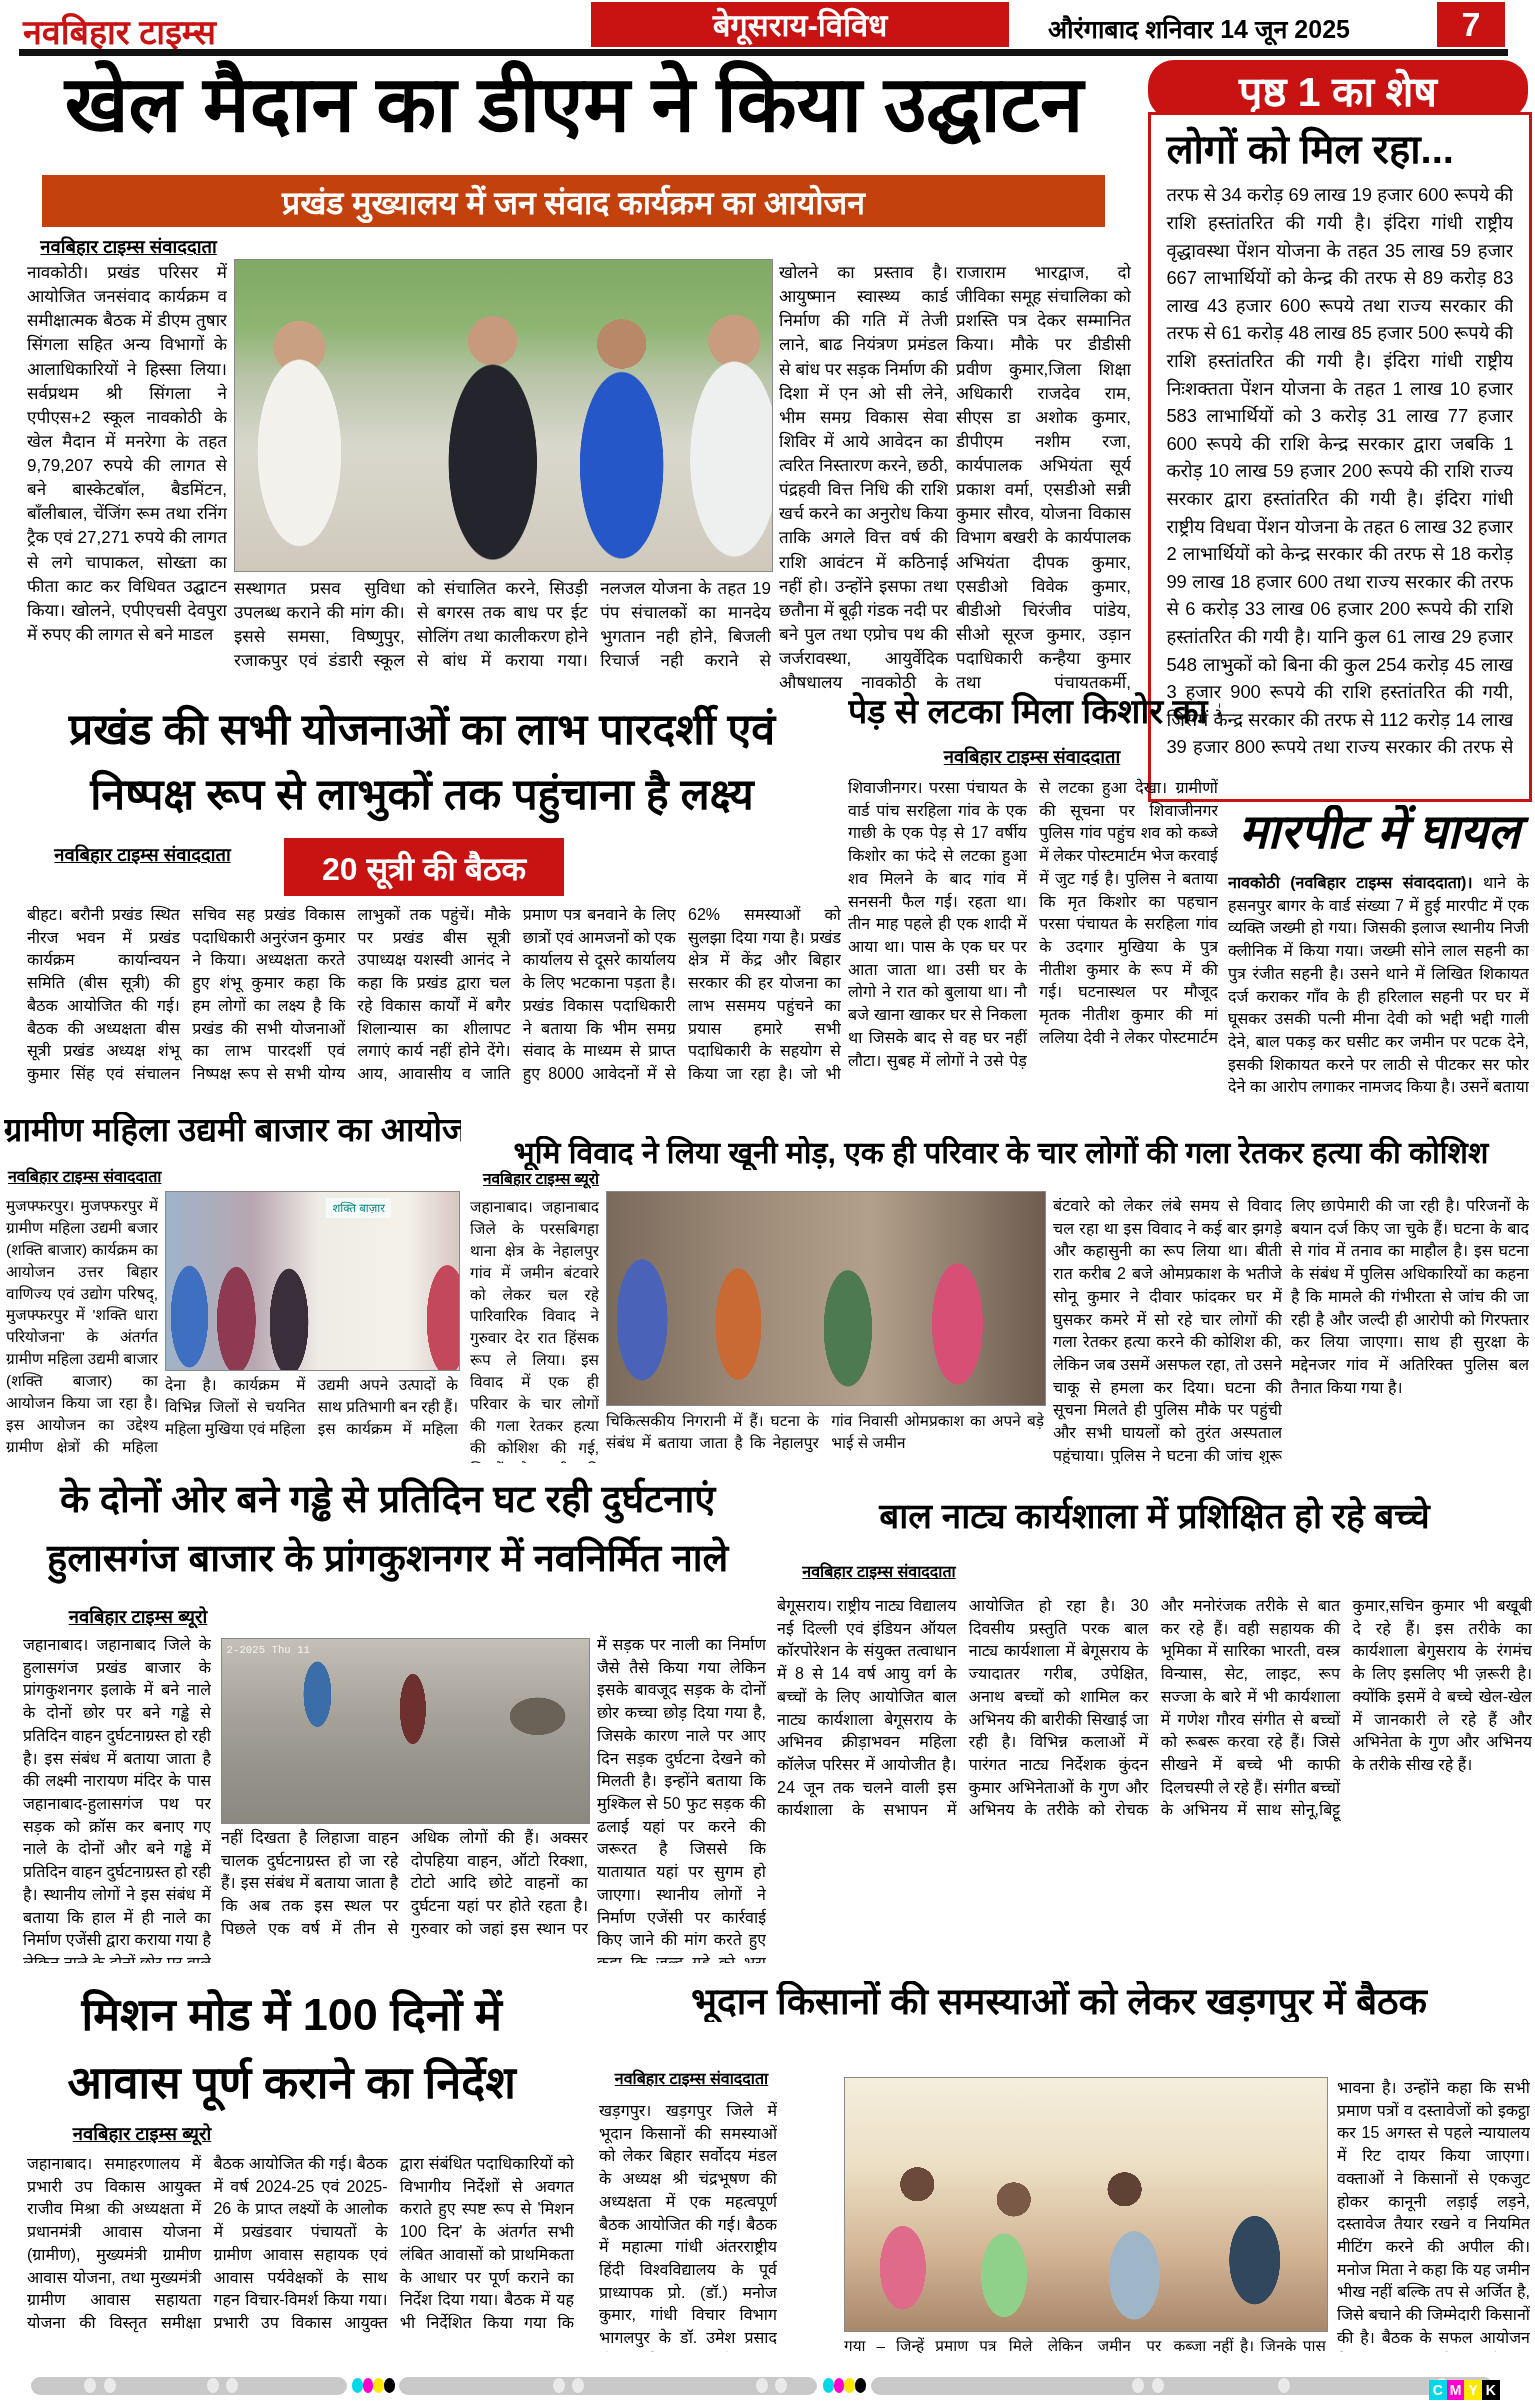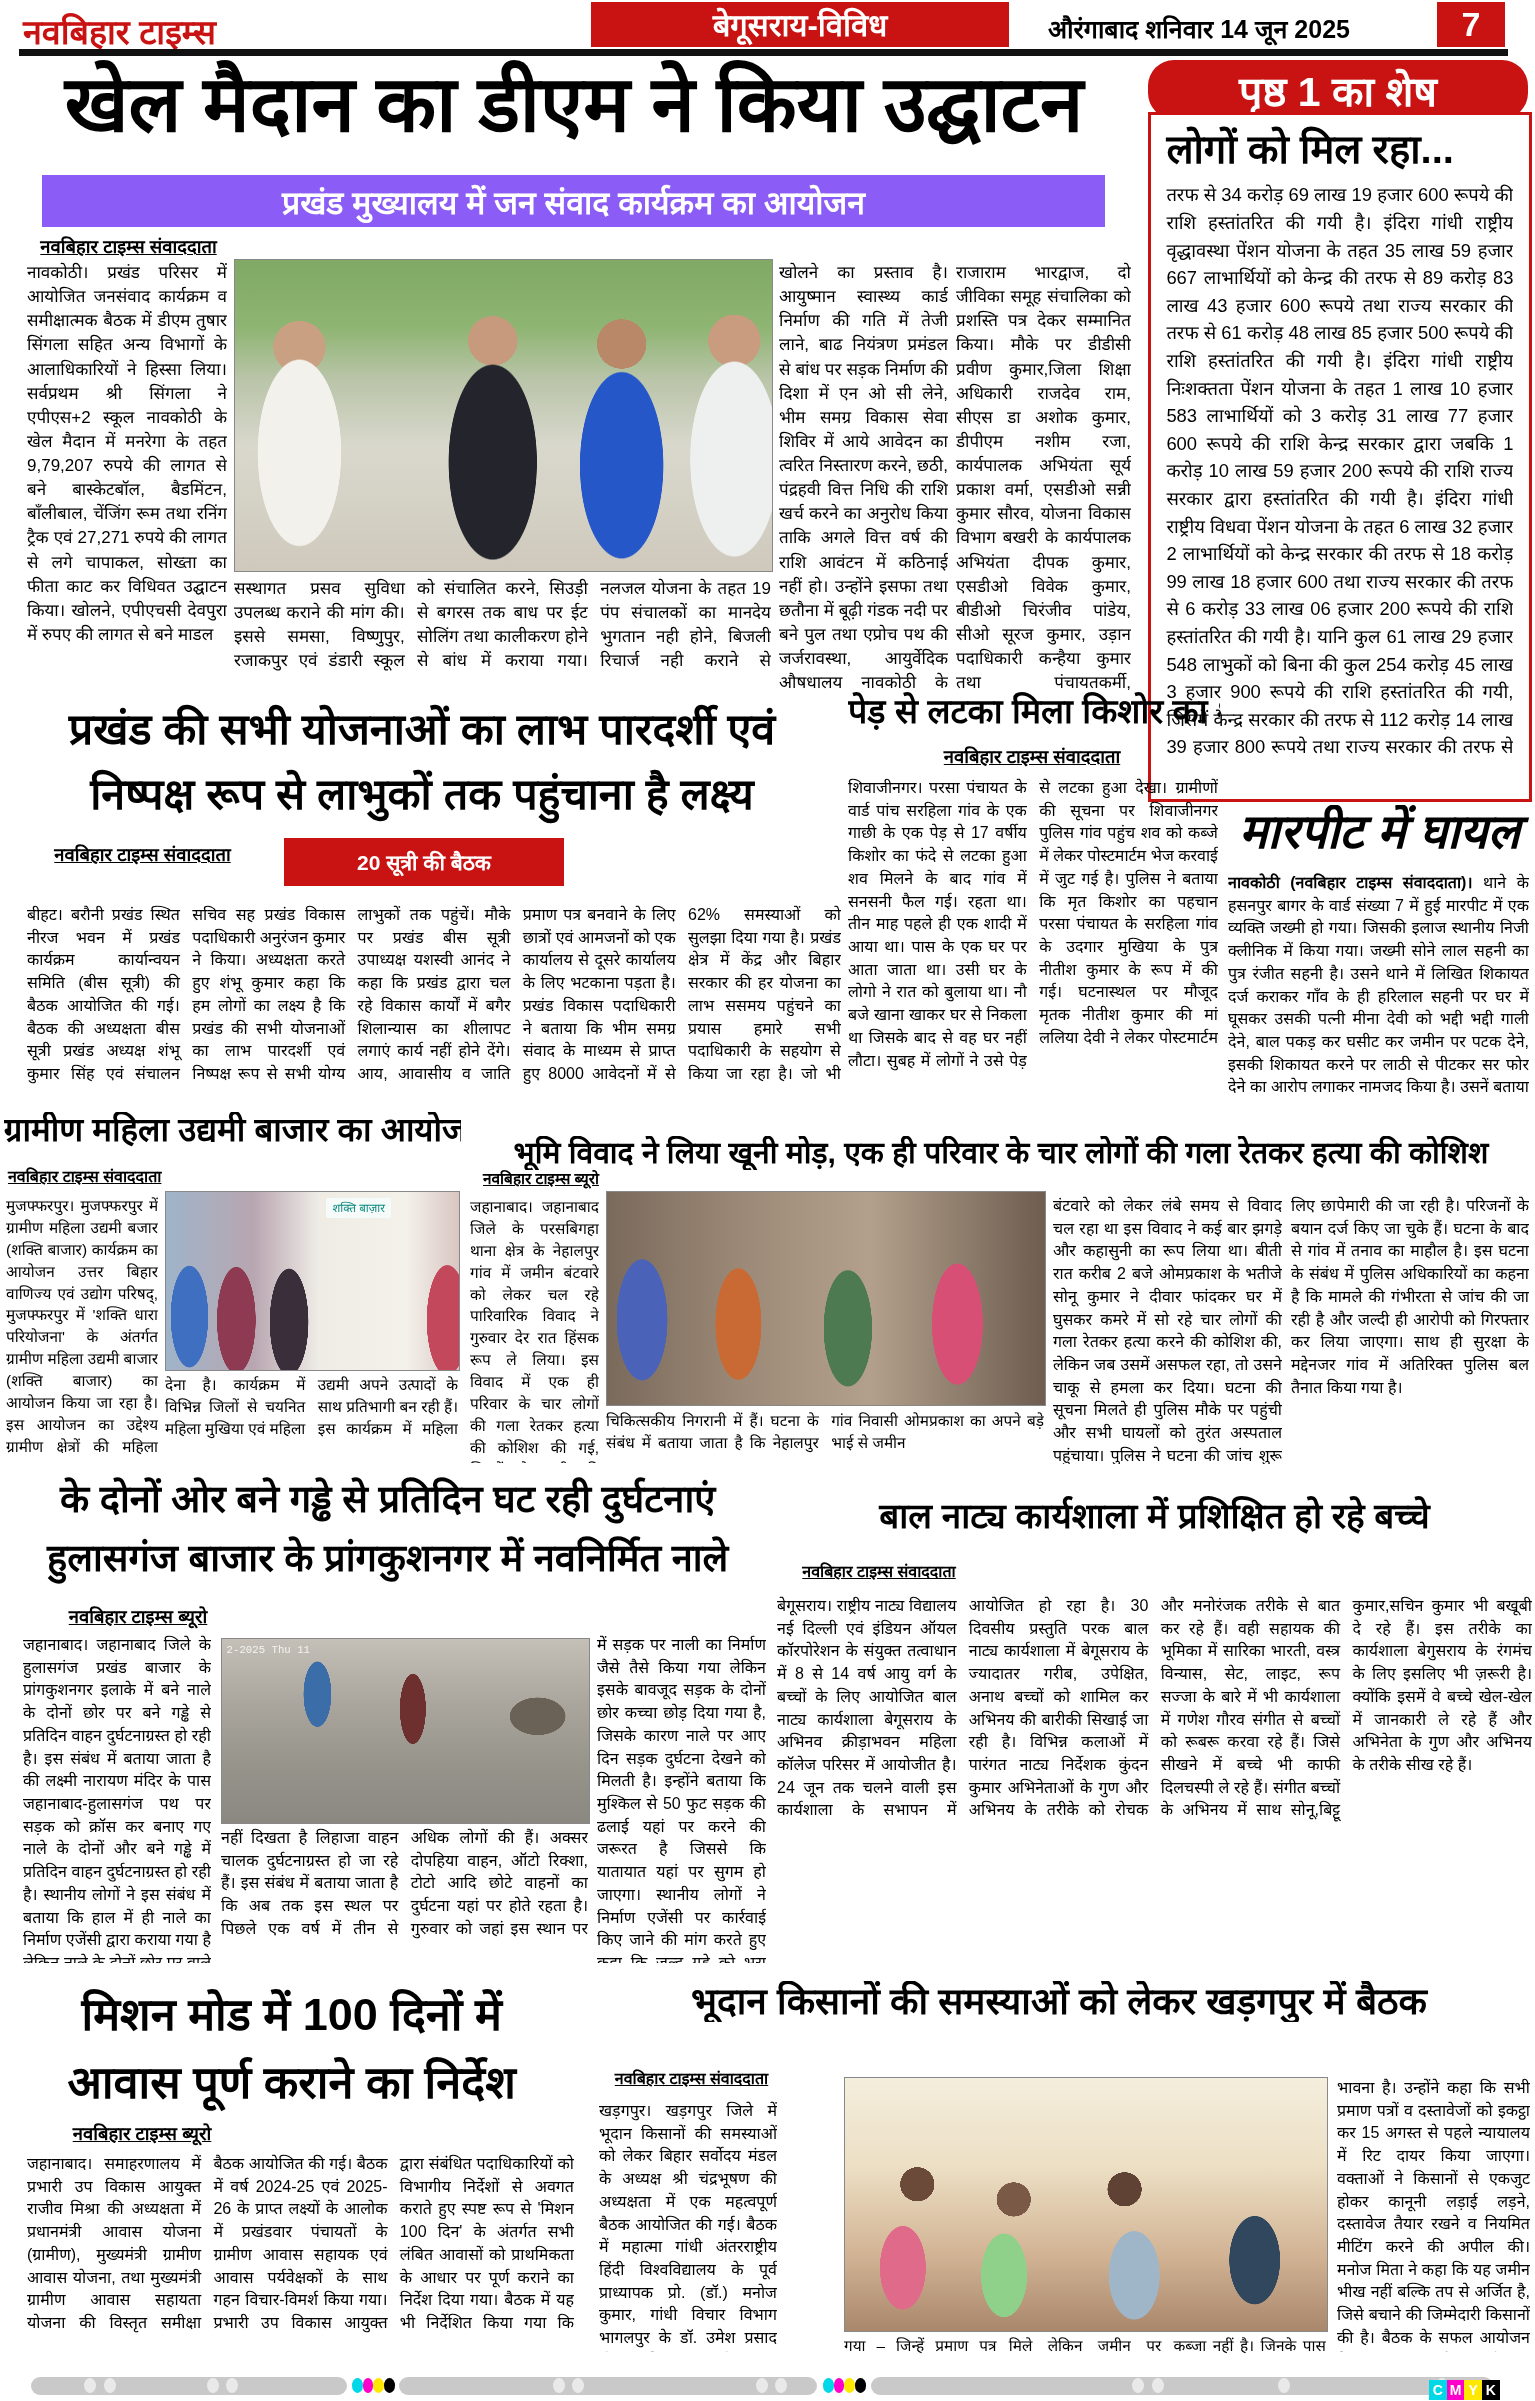--- a/index.html
+++ b/index.html
@@ -37,21 +37,21 @@
   <div class="abs redbox" style="left:591px;top:1.5px;width:418px;height:45px;font-size:31px;">
       <span>बेगूसराय-विविध</span>
     </div>
   <div class="abs" style="left:1048px;top:10.7px;width:376px;font-size:25px;font-weight:800;"><span>औरंगाबाद शनिवार 14 जून 2025</span></div>
   <div class="abs redbox" style="left:1437px;top:1.5px;width:68px;height:45px;font-size:34px;">
       <span>7</span>
     </div>
   <div class="abs rule" style="left:19px;top:49px;width:1489px;height:7px;"></div>
 
   <div class="abs hl center" style="left:11.5px;top:61px;width:1125px;font-size:78px;"><span>खेल मैदान का डीएम ने किया उद्घाटन</span></div>
-  <div class="abs" style="left:42px;top:175px;width:1063px;height:52px;background:#8b5cf6;color:#fff;font-weight:800;font-size:32px;display:flex;align-items:center;justify-content:center;">
+  <div class="abs" style="left:42px;top:175px;width:1063px;height:52px;background:#c2410c;color:#fff;font-weight:800;font-size:32px;display:flex;align-items:center;justify-content:center;">
       <span>प्रखंड मुख्यालय में जन संवाद कार्यक्रम का आयोजन</span>
     </div>
   <div class="abs byline" style="left:27px;top:233px;width:203px;"><span>नवबिहार टाइम्स संवाददाता</span></div>
 
   <div class="abs photo" style="left:234px;top:259px;width:537px;height:311px;background:
       radial-gradient(ellipse 69px 154px at 12% 62%, #f3f1ec 0 60%, transparent 61%),
       radial-gradient(ellipse 73px 161px at 48% 65%, #23242c 0 60%, transparent 61%),
       radial-gradient(ellipse 69px 154px at 72% 66%, #2657c8 0 60%, transparent 61%),
       radial-gradient(ellipse 73px 161px at 93% 64%, #eef0ef 0 60%, transparent 61%),
       radial-gradient(circle 26px at 12% 28%, #caa083 0 100%, transparent 101%),
@@ -71,21 +71,21 @@
   <div class="abs sbox" style="left:1148px;top:112px;width:347px;height:659px;padding:12.3px 15.4px;">
     <div class="hl" style="font-size:40px;margin-bottom:9.2px;"><span>लोगों को मिल रहा...</span></div>
     <div class="body" style="font-size:18.4px;line-height:1.5;height:583px;"><span>तरफ से 34 करोड़ 69 लाख 19 हजार 600 रूपये की राशि हस्तांतरित की गयी है। इंदिरा गांधी राष्ट्रीय वृद्धावस्था पेंशन योजना के तहत 35 लाख 59 हजार 667 लाभार्थियों को केन्द्र की तरफ से 89 करोड़ 83 लाख 43 हजार 600 रूपये तथा राज्य सरकार की तरफ से 61 करोड़ 48 लाख 85 हजार 500 रूपये की राशि हस्तांतरित की गयी है। इंदिरा गांधी राष्ट्रीय निःशक्तता पेंशन योजना के तहत 1 लाख 10 हजार 583 लाभार्थियों को 3 करोड़ 31 लाख 77 हजार 600 रूपये की राशि केन्द्र सरकार द्वारा जबकि 1 करोड़ 10 लाख 59 हजार 200 रूपये की राशि राज्य सरकार द्वारा हस्तांतरित की गयी है। इंदिरा गांधी राष्ट्रीय विधवा पेंशन योजना के तहत 6 लाख 32 हजार 2 लाभार्थियों को केन्द्र सरकार की तरफ से 18 करोड़ 99 लाख 18 हजार 600 तथा राज्य सरकार की तरफ से 6 करोड़ 33 लाख 06 हजार 200 रूपये की राशि हस्तांतरित की गयी है। यानि कुल 61 लाख 29 हजार 548 लाभुकों को बिना की कुल 254 करोड़ 45 लाख 3 हजार 900 रूपये की राशि हस्तांतरित की गयी, जिसमें केन्द्र सरकार की तरफ से 112 करोड़ 14 लाख 39 हजार 800 रूपये तथा राज्य सरकार की तरफ से 142 करोड़ 30 लाख 66 हजार 100 रूपये की राशि शामिल है। मुख्यमंत्री कन्या उत्थान योजना के तहत 85 हजार 556 लाभुकों को राज्य सरकार की तरफ से 16 करोड़ 70 लाख 33 हजार रूपये की राशि हस्तांतरित की गयी है। उन्होंने कहा कि केन्द्र सरकार का भी सभी क्षेत्रों में पूरा सहयोग मिल रहा है। इन योजनाओं में भी केन्द्र सरकार द्वारा राशि प्रदान की गयी है। समाज कल्याण विभाग द्वारा जो सामाजिक सुरक्षा पेंशन योजनायें चलायी जा रही हैं उसका लाभ लोगों को मिल रहा है। समाज कल्याण विभाग सभी सामाजिक सुरक्षा पेंशन योजनाओं के संबंध में लोगों को अवगत कराये और इसका लाभ लोगों को मिलता रहे। इस अवसर पर उप मुख्यमंत्री सम्राट चौधरी, समाज कल्याण मंत्री दन सहनी, मुख्यमंत्री के प्रधान सचिव दीपक कुमार, मुख्य सचिव अमृत लाल मीणा, मुख्यमंत्री के प्रधान सचिव डॉ एस सिद्धार्थ, समाज कल्याण विभाग की सचिव बंदना प्रेयषी, मुख्यमंत्री के सचिव कुमार रवि, सामाजिक सुरक्षा निदेशालय की निदेशक रंजिता, आईसीडीएस के निदेशक अमित कुमार पाण्डेय, दिव्यांगजन सशक्तिकरण निदेशालय के निदेशक योगेश कुमार सागर सहित अन्य वरीय अधिकारी उपस्थित थे।</span></div>
   </div>
 
   <div class="abs hl center" style="left:0px;top:697px;width:844px;font-size:43px;line-height:1.5;">
     <div>प्रखंड की सभी योजनाओं का लाभ पारदर्शी एवं</div>
     <div>निष्पक्ष रूप से लाभुकों तक पहुंचाना है लक्ष्य</div>
   </div>
   <div class="abs byline" style="left:31px;top:841px;width:223px;"><span>नवबिहार टाइम्स संवाददाता</span></div>
-  <div class="abs redbox" style="left:284px;top:838px;width:280px;height:48px;font-size:21px;">
+  <div class="abs redbox" style="left:284px;top:838px;width:280px;height:58px;font-size:32px;">
       <span>20 सूत्री की बैठक</span>
     </div>
   <div class="abs body cols5" style="left:27px;top:904px;width:814px;height:190px;font-size:16px;"><span>बीहट। बरौनी प्रखंड स्थित नीरज भवन में प्रखंड कार्यक्रम कार्यान्वयन समिति (बीस सूत्री) की बैठक आयोजित की गई। बैठक की अध्यक्षता बीस सूत्री प्रखंड अध्यक्ष शंभू कुमार सिंह एवं संचालन सचिव सह प्रखंड विकास पदाधिकारी अनुरंजन कुमार ने किया। अध्यक्षता करते हुए शंभू कुमार कहा कि हम लोगों का लक्ष्य है कि प्रखंड की सभी योजनाओं का लाभ पारदर्शी एवं निष्पक्ष रूप से सभी योग्य लाभुकों तक पहुंचें। मौके पर प्रखंड बीस सूत्री उपाध्यक्ष यशस्वी आनंद ने कहा कि प्रखंड द्वारा चल रहे विकास कार्यों में बगैर शिलान्यास का शीलापट लगाएं कार्य नहीं होने देंगे। आय, आवासीय व जाति प्रमाण पत्र बनवाने के लिए छात्रों एवं आमजनों को एक कार्यालय से दूसरे कार्यालय के लिए भटकाना पड़ता है। प्रखंड विकास पदाधिकारी ने बताया कि भीम समग्र संवाद के माध्यम से प्राप्त हुए 8000 आवेदनों में से 62% समस्याओं को सुलझा दिया गया है। प्रखंड क्षेत्र में केंद्र और बिहार सरकार की हर योजना का लाभ ससमय पहुंचने का प्रयास हमारे सभी पदाधिकारी के सहयोग से किया जा रहा है। जो भी समस्या हमारे संज्ञान में आता है, उसका निराकरण किया जा रहा है। मौके पर उपस्थित सदस्यों ने प्रखंड क्षेत्र में होने वाली समस्याओं को गिनाते हुएआवास, स्वच्छता, आंगनबाड़ी, मजदूर कार्ड, मनरेगा, पंचायती राज, पीएचईडी, खाद्यान्न आपूर्ति, पशुपालन व प्राथमिक स्वास्थ्य केंद्र में हो रही अनियमितताओं पर पदाधिकारियों को अवगत कराते हुए उसमें अतिशीघ्र सुधार की मांग की। मौके पर अंचल अधिकारी सूर्यकांत, प्रखंड कृषि पदाधिकारी विजय कुमार, स्वास्थ्य अधिकारी मनोज, बीस सूत्री सदस्य प्रेम प्रकाश, प्रदीप कुमार, सरोज कुशवाहा, राजकिशोर सिंह,विपिन सिंह, नेहा पटेल, सुरेंद्र सिंह, मो. कासिम, परवेज आलम व शिव शंकर भगत ने भी क्षेत्र की समस्याओं से पदाधिकारी को अवगत कराया गया।</span></div>
 
   <div class="abs hl center nowrap" style="left:848px;top:692px;width:372px;font-size:34px;"><span>पेड़ से लटका मिला किशोर का शव</span></div>
   <div class="abs byline" style="left:871px;top:743px;width:322px;"><span>नवबिहार टाइम्स संवाददाता</span></div>
   <div class="abs body cols2" style="left:848px;top:777px;width:370px;height:316px;font-size:16px;"><span>शिवाजीनगर। परसा पंचायत के वार्ड पांच सरहिला गांव के एक गाछी के एक पेड़ से 17 वर्षीय किशोर का फंदे से लटका हुआ शव मिलने के बाद गांव में सनसनी फैल गई। रहता था। तीन माह पहले ही एक शादी में आया था। पास के एक घर पर आता जाता था। उसी घर के लोगो ने रात को बुलाया था। नौ बजे खाना खाकर घर से निकला था जिसके बाद से वह घर नहीं लौटा। सुबह में लोगों ने उसे पेड़ से लटका हुआ देखा। ग्रामीणों की सूचना पर शिवाजीनगर पुलिस गांव पहुंच शव को कब्जे में लेकर पोस्टमार्टम भेज करवाई में जुट गई है। पुलिस ने बताया कि मृत किशोर का पहचान परसा पंचायत के सरहिला गांव के उदगार मुखिया के पुत्र नीतीश कुमार के रूप में की गई। घटनास्थल पर मौजूद मृतक नीतीश कुमार की मां ललिया देवी ने लेकर पोस्टमार्टम के लिए समस्तीपुर भेजा गया है। जांच पड़ताल की जा रही है।</span></div>
 
   <div class="abs hl center nowrap" style="left:1228px;top:805px;width:303px;font-size:48px;font-style:italic;"><span>मारपीट में घायल</span></div>
   <div class="abs body" style="left:1228px;top:872px;width:301px;height:223px;font-size:16px;"><span class="dl">नावकोठी (नवबिहार टाइम्स संवाददाता)।</span><span> थाने के हसनपुर बागर के वार्ड संख्या 7 में हुई मारपीट में एक व्यक्ति जख्मी हो गया। जिसकी इलाज स्थानीय निजी क्लीनिक में किया गया। जख्मी सोने लाल सहनी का पुत्र रंजीत सहनी है। उसने थाने में लिखित शिकायत दर्ज कराकर गाँव के ही हरिलाल सहनी पर घर में घूसकर उसकी पत्नी मीना देवी को भद्दी भद्दी गाली देने, बाल पकड़ कर घसीट कर जमीन पर पटक देने, इसकी शिकायत करने पर लाठी से पीटकर सर फोर देने का आरोप लगाकर नामजद किया है। उसनें बताया कि वह घर बुधवार को नहीं था, नदी में मछली पकड़ने गया था। इसके अनुपस्थिति में उसने उसकी पत्नी के साथ बदसलूकी तथा मारपीट किया। नदी से लौटने पर हरिलाल सहनी से मामले के संबंध में पूछताछ करने गया तो उसने डंडे से वार कर उसका सिर फोड़ दिया। थानाध्यक्ष दिनेश कुमार ने बताया कि कांड अंकित कर छानबीन शुरू कर दिया गया है।</span></div>

